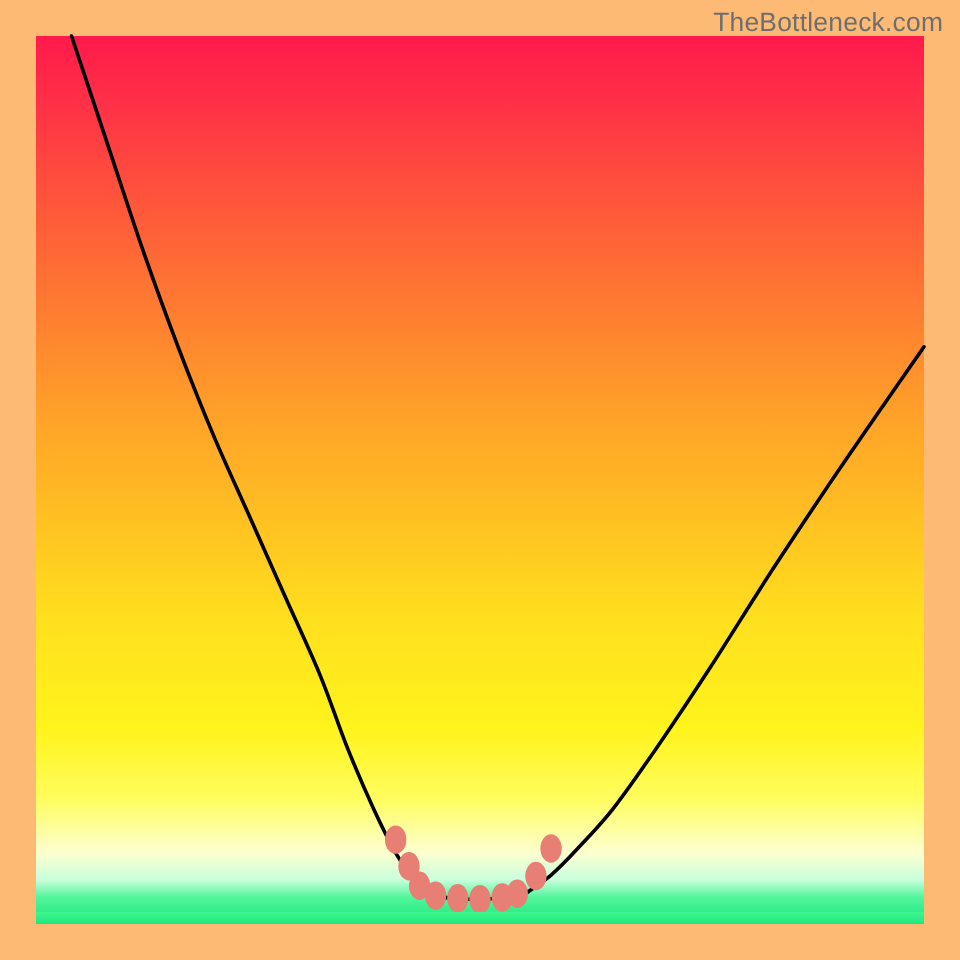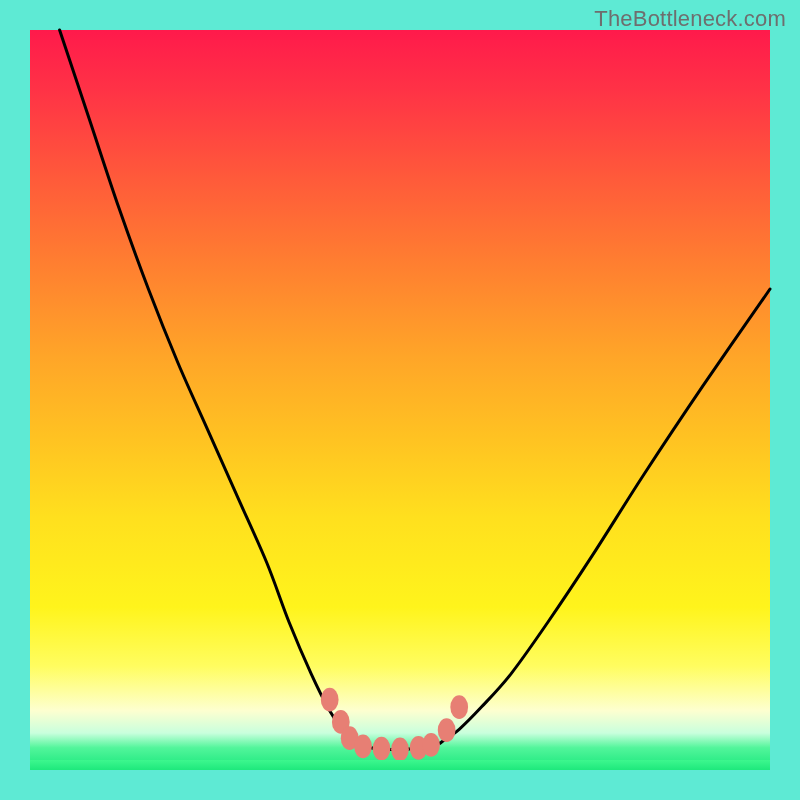--- a/index.html
+++ b/index.html
@@ -8,21 +8,21 @@
     width: 800px;
     height: 800px;
     overflow: hidden;
     background: #000;
     font-family: Arial, Helvetica, sans-serif;
   }
   .frame {
     position: relative;
     width: 800px;
     height: 800px;
-    background: #5eead4;
+    background: #fdba74;
   }
   .plot {
     position: absolute;
     left: 30px;
     top: 30px;
     width: 740px;
     height: 740px;
     background: linear-gradient(
       to bottom,
       #ff1a4b 0%,

